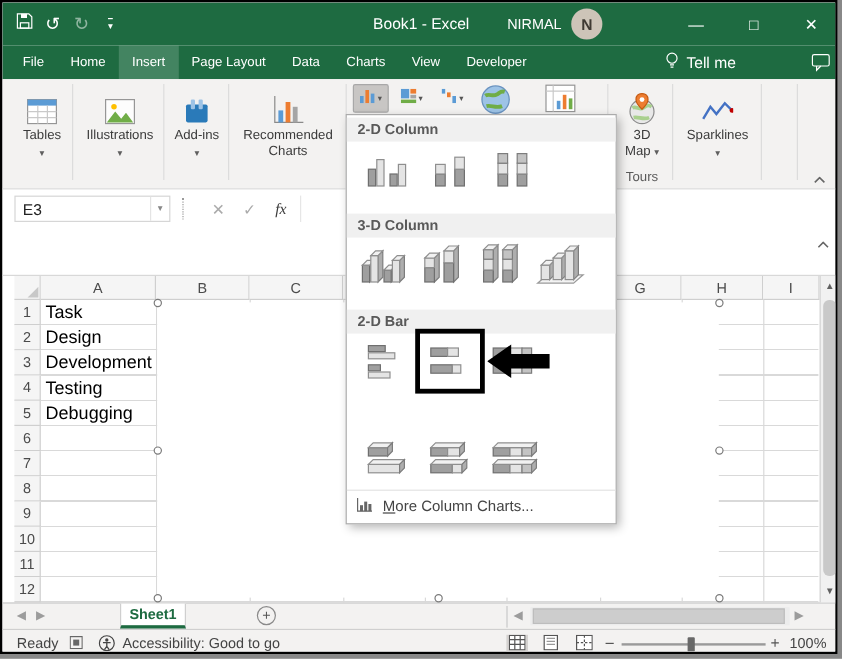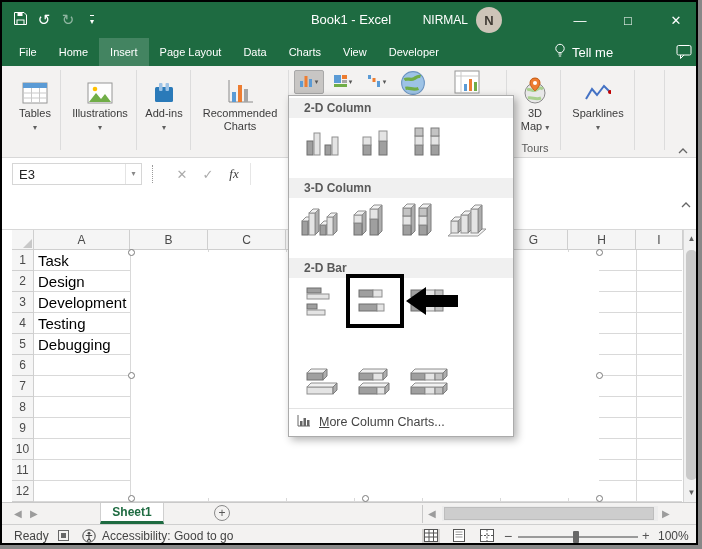--- a/index.html
+++ b/index.html
@@ -47,36 +47,36 @@
 .vl{position:absolute;top:20px;width:1px;height:252px;background:#d9d9d9}
 .cell{position:absolute;left:32px;width:300px;height:21px;line-height:21px;font-size:15px;color:#000;padding-left:4px;white-space:nowrap;z-index:1}
 .chartph{position:absolute;left:129px;top:22px;width:468px;height:246px;background:#fff;z-index:2}
 .hdl{position:absolute;width:7px;height:7px;border-radius:50%;background:#fff;border:1px solid #7a7a7a;z-index:3}
 .vscroll{position:absolute;left:681px;top:0;width:16px;height:272px;background:#f1f1f1;border-left:1px solid #d4d4d4;z-index:4}
 .varr{position:absolute;left:0;width:15px;height:18px;text-align:center;font-size:8px;color:#606060;line-height:18px}
 .vthumb{position:absolute;left:2px;top:20px;width:11px;height:230px;background:#c9c9c9;border-radius:5px}
 
 .tabsbar{left:0;top:500px;width:698px;height:22px;background:#f3f2f1;border-top:1px solid #c9c9c9}
 .navarr{position:absolute;top:0;line-height:21px;font-size:10px;color:#9c9c9c}
-.sheettab{position:absolute;left:98px;top:0;width:64px;height:21px;background:#fff;border-left:1px solid #cfcfcf;border-right:1px solid #cfcfcf;border-bottom:3px solid #1e6b41;color:#1e6b41;font-weight:bold;font-size:12px;text-align:center;line-height:18px}
+.sheettab{position:absolute;left:98px;top:0;width:55px;height:21px;background:#fff;border-left:1px solid #cfcfcf;border-right:1px solid #cfcfcf;border-bottom:3px solid #1e6b41;color:#1e6b41;font-weight:bold;font-size:12px;text-align:center;line-height:18px}
 .addsheet{position:absolute;left:212px;top:2px;width:16px;height:16px;border:1px solid #8a8a8a;border-radius:50%;color:#555;font-size:12px;line-height:14px;text-align:center}
 .hsdiv{position:absolute;left:420px;top:2px;width:1px;height:18px;background:#c8c8c8}
 .htrack{position:absolute;left:440px;top:3px;width:216px;height:15px;background:#ececec}
 .hthumb{position:absolute;left:442px;top:4px;width:210px;height:13px;background:#cdcdcd;border:1px solid #bdbdbd}
 
 .statusbar{left:0;top:522px;width:698px;height:23px;background:#f3f2f1;border-top:1px solid #cfcfcf;font-size:12px;color:#444}
 .sitem{position:absolute;top:0;line-height:22px}
 .viewbtn{position:absolute;top:4px;width:18px;height:16px;display:flex;align-items:center;justify-content:center}
 .viewbtn.sel{background:#d4d2d0}
 .ztrack{position:absolute;left:516px;top:11px;width:120px;height:2px;background:#9a9a9a}
 .ztick{position:absolute;left:575px;top:8px;width:1px;height:8px;background:#9a9a9a}
 .zthumb{position:absolute;left:571px;top:6px;width:6px;height:12px;background:#686868;border-radius:1px}
 
 .menu{position:absolute;left:286px;top:93px;width:226px;height:342px;background:#fff;border:1px solid #ababab;box-shadow:3px 3px 8px rgba(0,0,0,.3);z-index:30}
-.mhead{position:absolute;left:0;width:100%;height:20px;background:#f0f0f0;color:#595959;font-weight:bold;font-size:12px;line-height:20px;padding-left:15px}
+.mhead{position:absolute;left:0;width:100%;height:20px;background:#f0f0f0;color:#595959;font-weight:bold;font-size:12px;line-height:20px;padding-left:9px}
 .gicon{position:absolute;width:44px;height:38px;display:flex;align-items:center;justify-content:center}
 .mfoot{position:absolute;left:0;top:312px;width:100%;height:26px;border-top:1px solid #e3e3e3;display:flex;align-items:center;gap:8px;padding-left:8px;font-size:12.5px;color:#444}
 .mfoot .lbl::first-letter{text-decoration:underline}
 .hlbox{position:absolute;left:57px;top:178px;width:58px;height:54px;border:4px solid #000;z-index:5}
 .harrow{position:absolute;left:117px;top:187px;z-index:6}
 </style>
 </head>
 <body>
 
 <div class="win">

